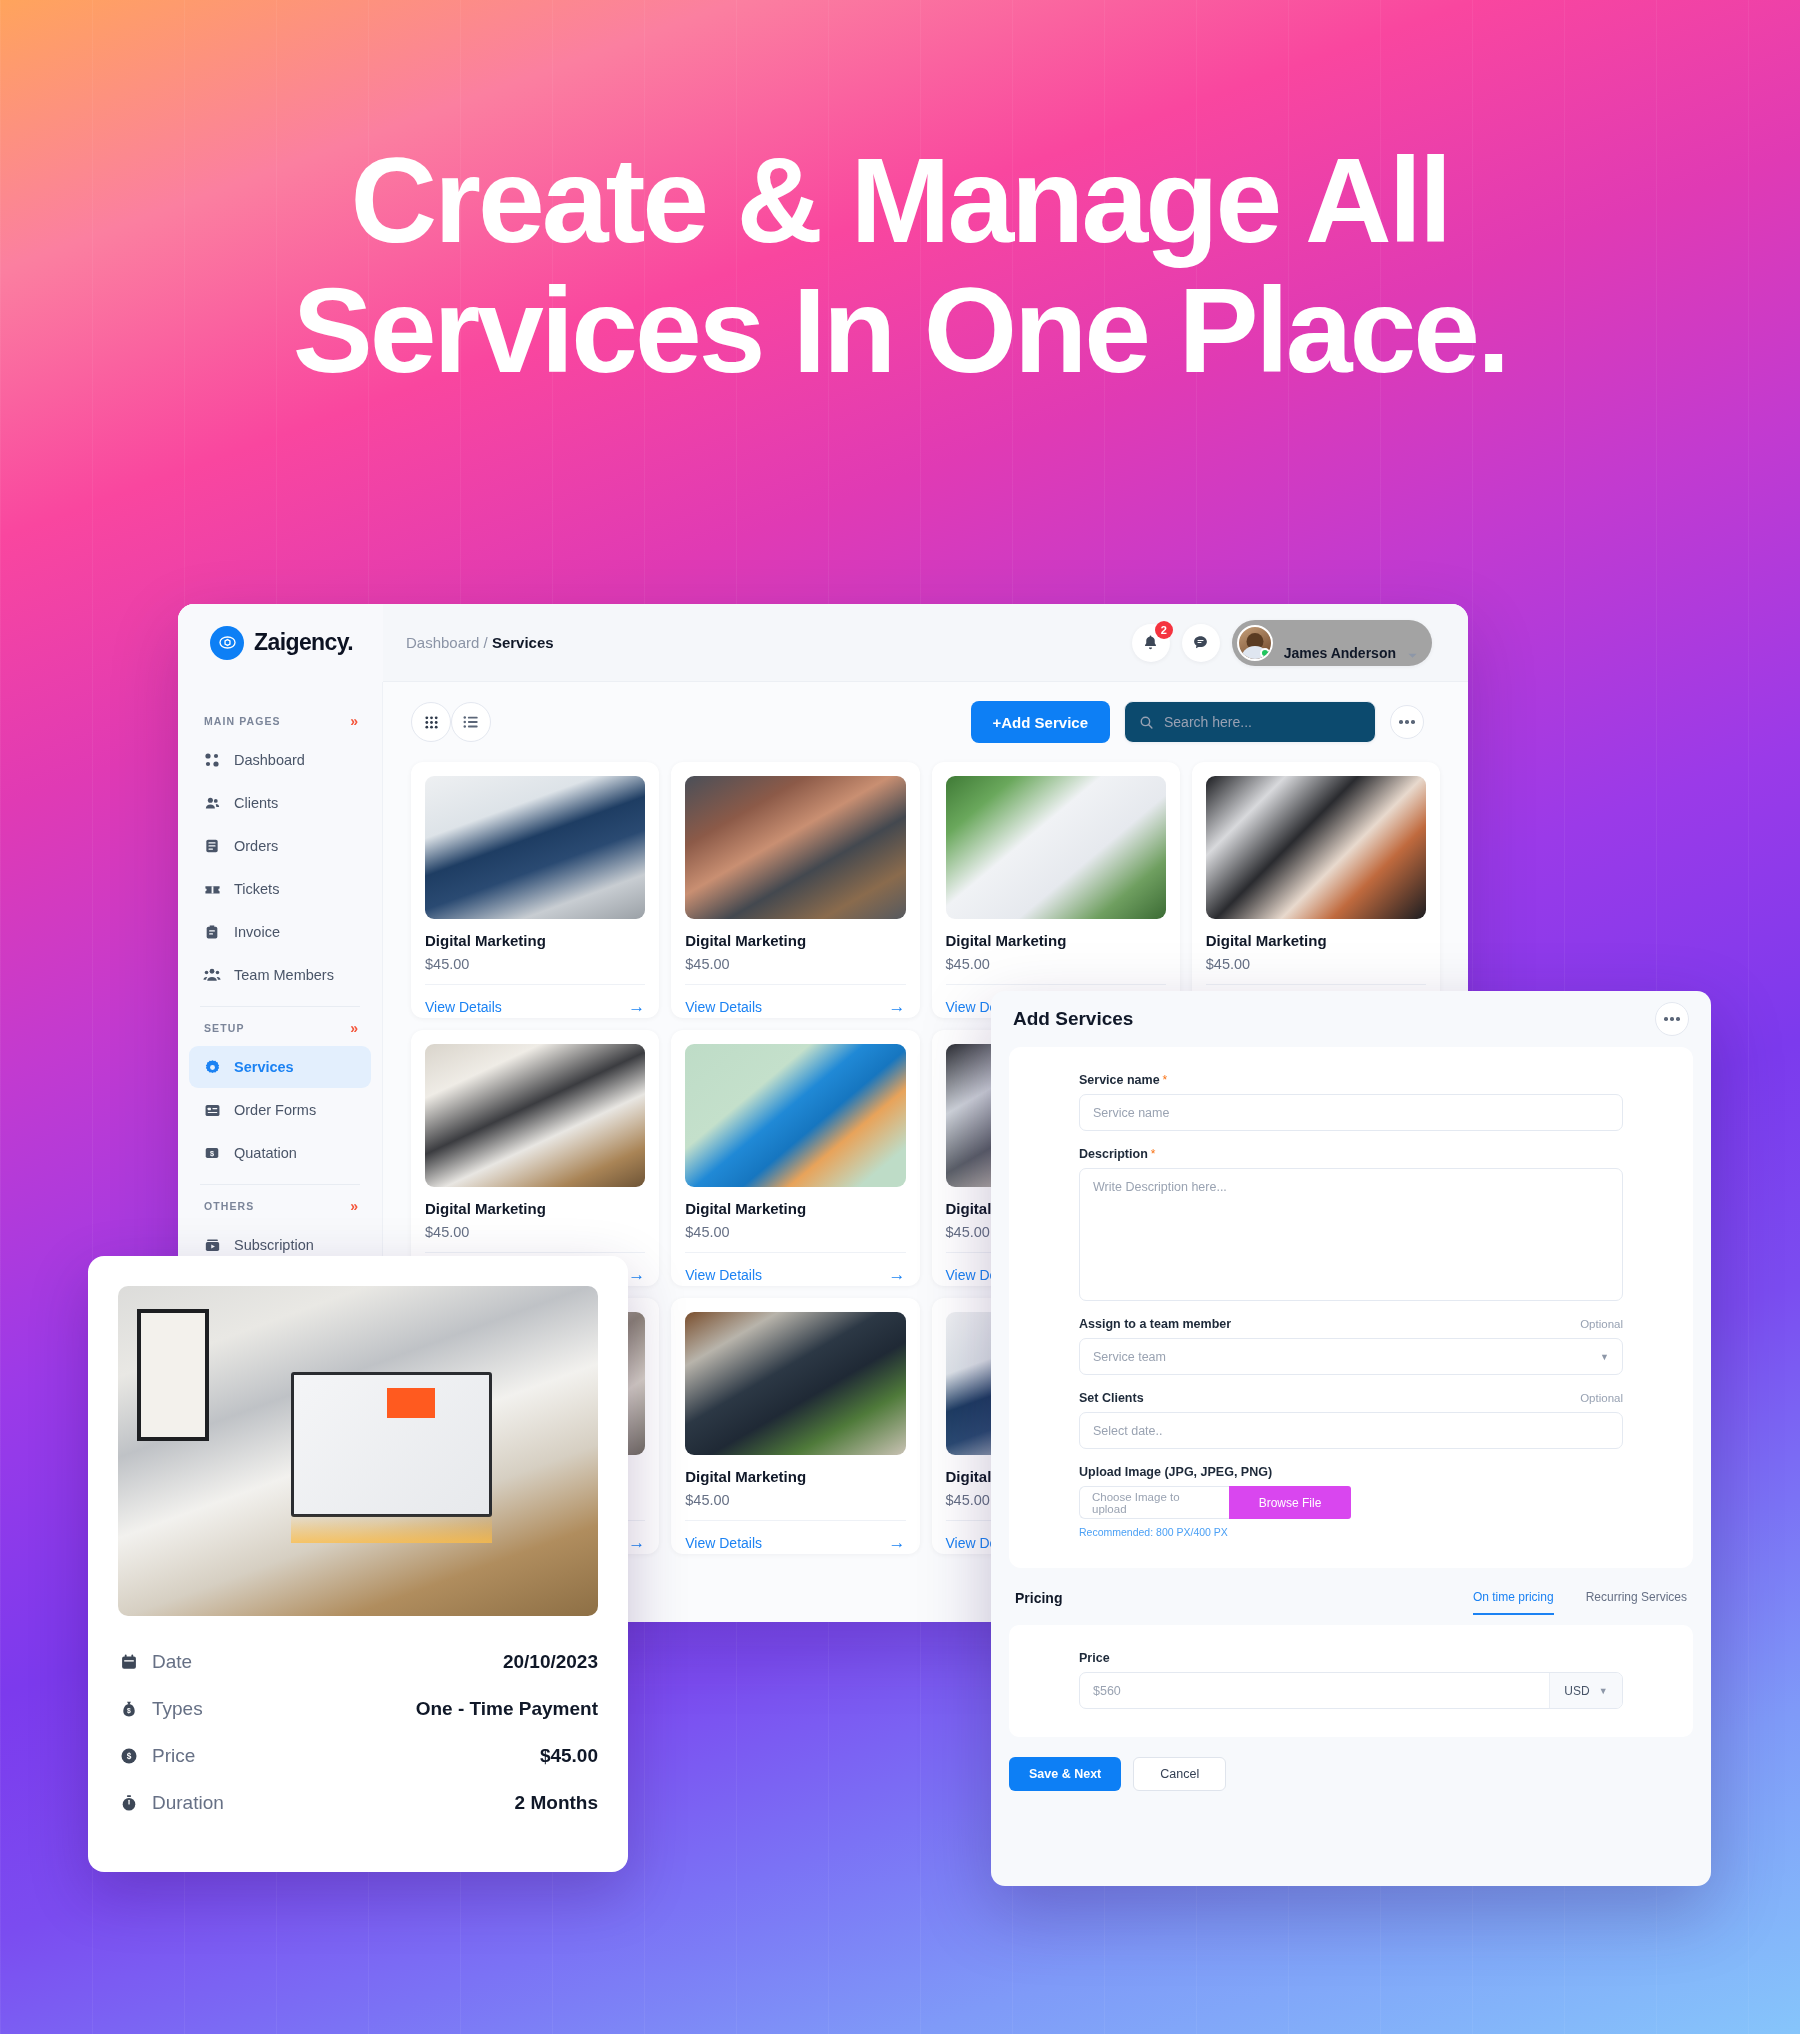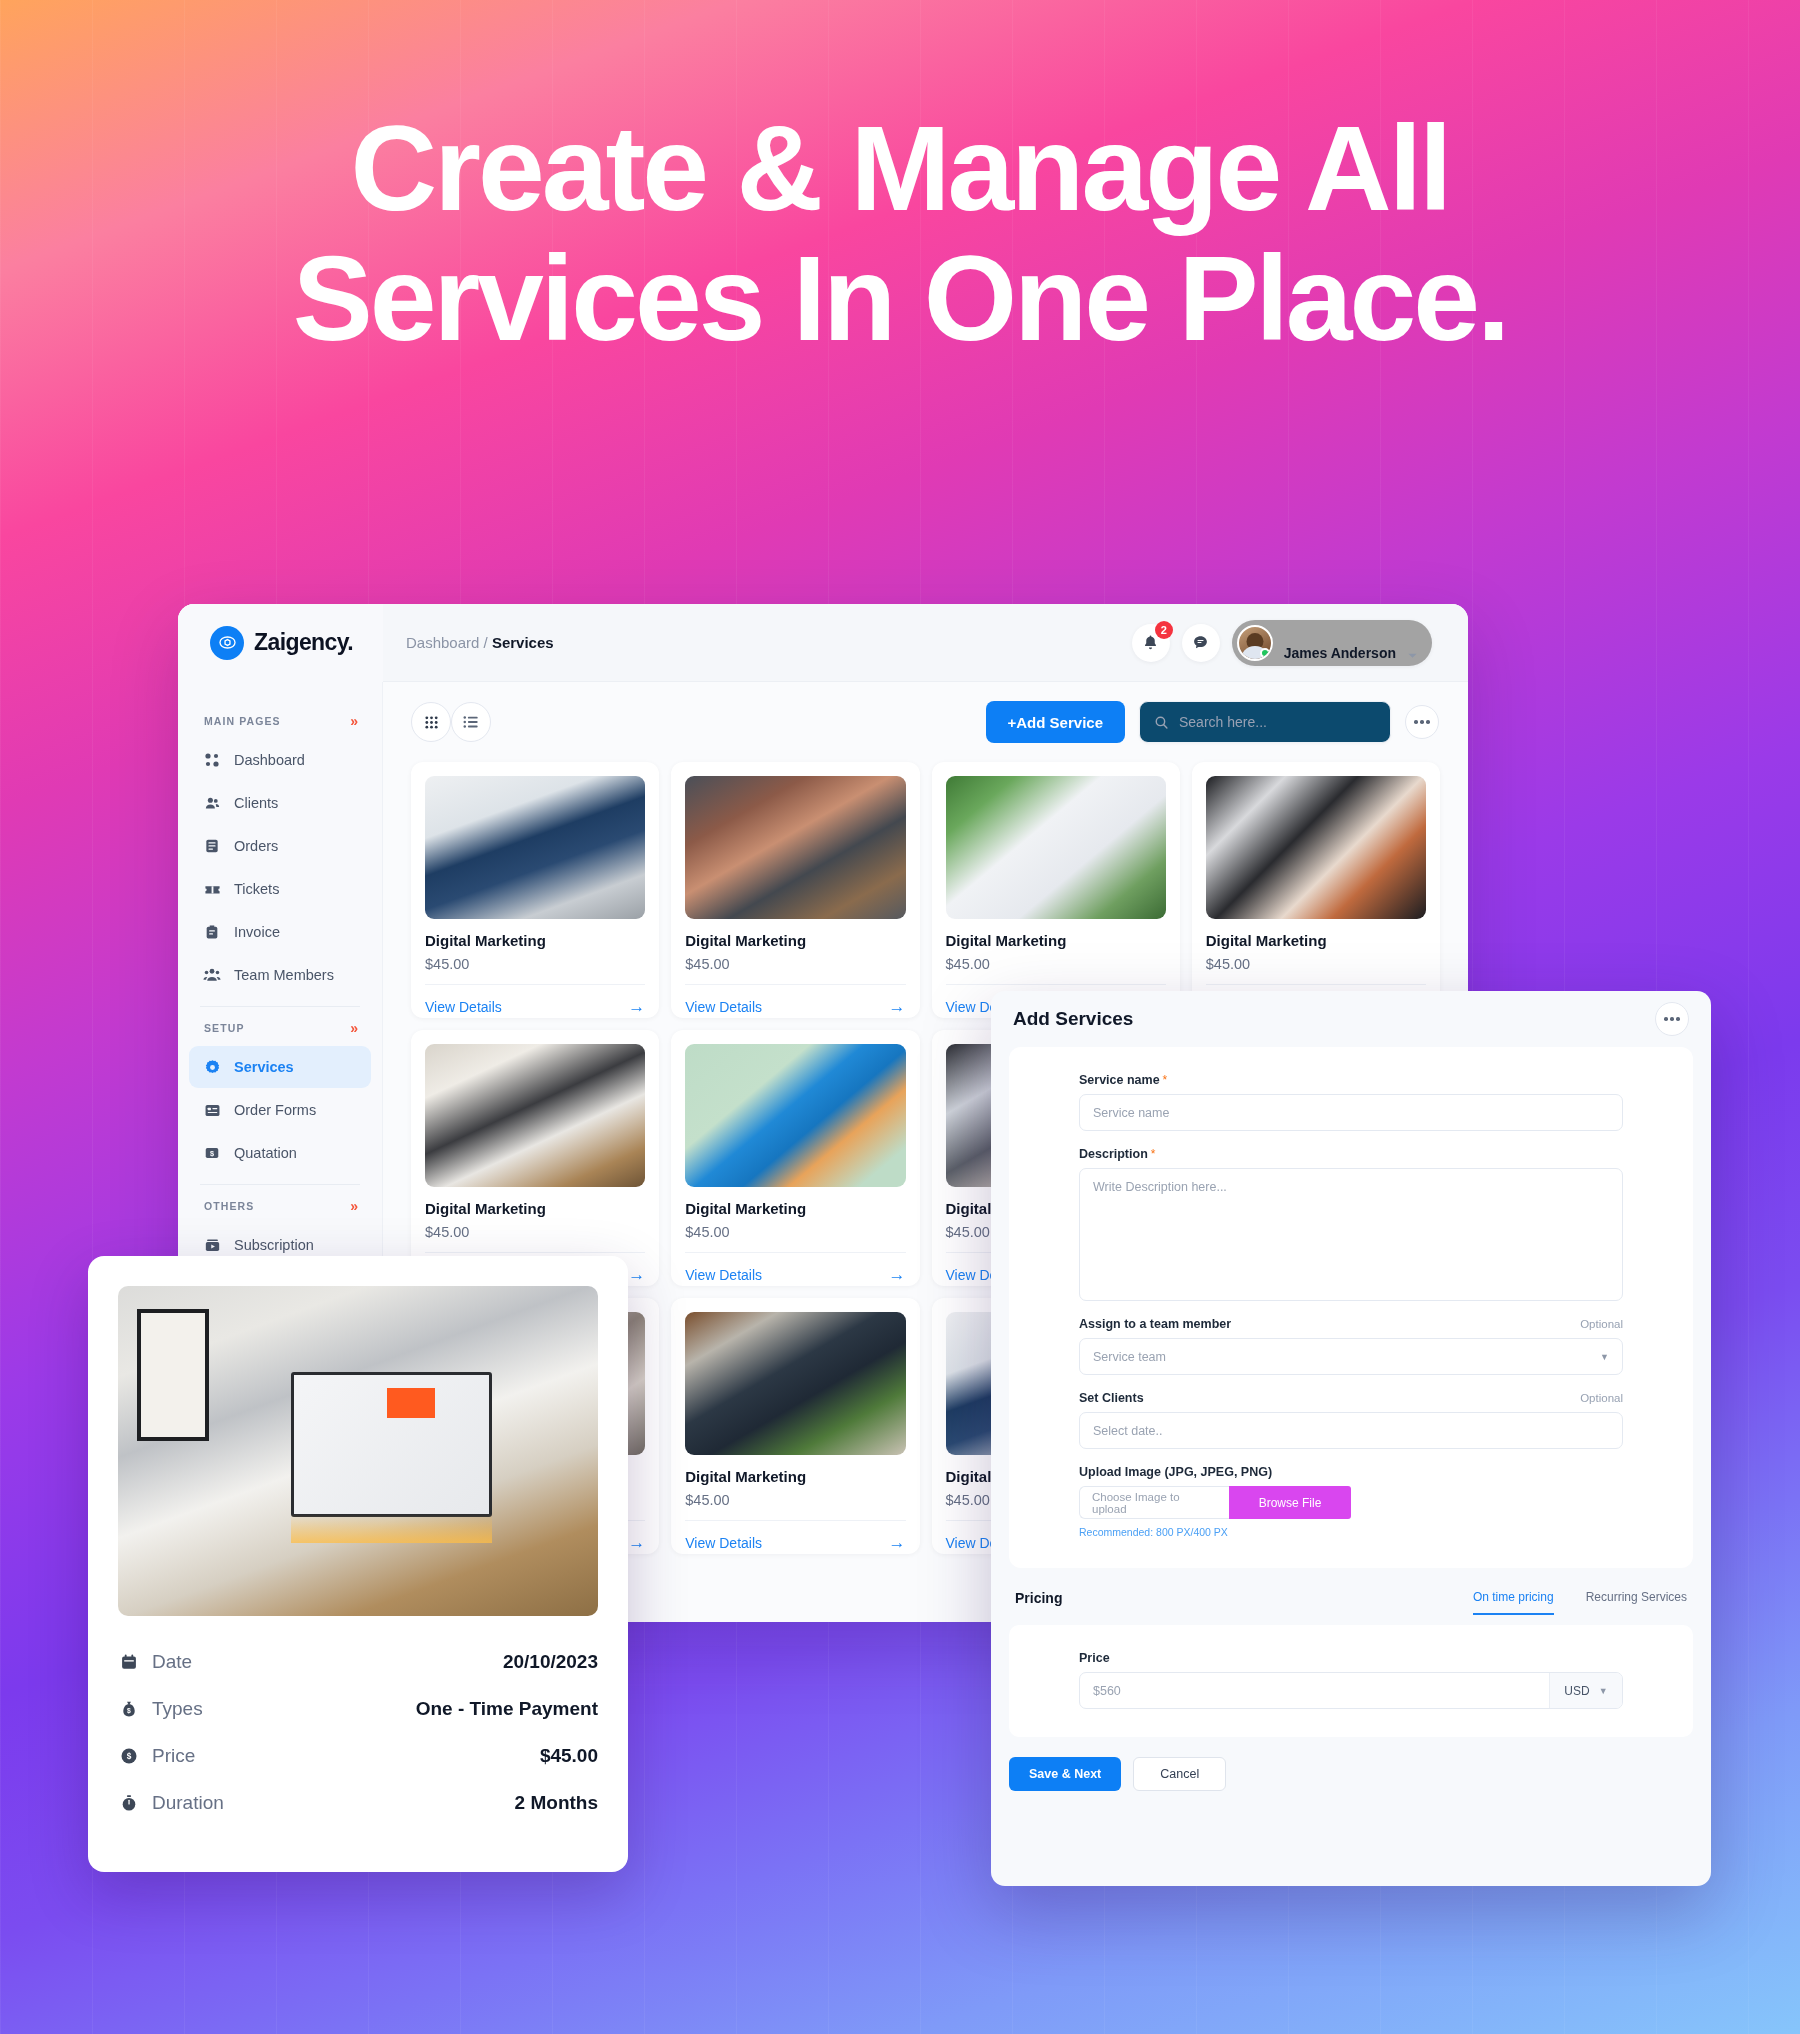--- a/index.html
+++ b/index.html
@@ -34,21 +34,21 @@
       to right,
       rgba(255,255,255,0.055) 0px,
       rgba(255,255,255,0.055) 1px,
       rgba(255,255,255,0.0) 1px,
       rgba(255,255,255,0.0) 92px);
   }
 
   
   #headline {
     position: absolute;
-    top: 104px; left: 0; width: 1800px;
+    top: 136px; left: 0; width: 1800px;
     text-align: center;
     color: #fff;
     font-weight: bold;
     font-size: 120px;
     line-height: 1.08;
     letter-spacing: -3px;
     z-index: 3;
   }
   #headline .hl-line { display: block; }
 
@@ -154,21 +154,21 @@
     border-radius: 9px; color: #4a5568; font-size: 14.5px;
   }
   .nav-item.active { background: #e3effd; color: #1b82f3; font-weight: bold; }
   .nav-ico { width: 18px; height: 18px; flex: 0 0 18px; display:flex; align-items:center; justify-content:center; }
   .sec-div { height: 1px; background: #e8ecf2; margin: 10px 22px 0 22px; }
 
   
   #main { flex: 1; background: #fafbfd; }
   #toolbar {
     height: 80px; display: flex; align-items: center;
-    padding: 0 29px 0 28px; 
+    padding: 0 44px 0 28px; 
   }
   .view-btn {
     width: 40px; height: 40px; border-radius: 50%;
     border: 1px solid #e4e8f0; background: #fff;
     display: flex; align-items: center; justify-content: center;
   }
   .toolbar-right { margin-left: auto; display: flex; align-items: center; gap: 14px; }
   .add-btn {
     background: #0d7ff5; color: #fff; font-size: 15px; font-weight: bold;
     border: none; border-radius: 8px; height: 42px; padding: 0 22px;

